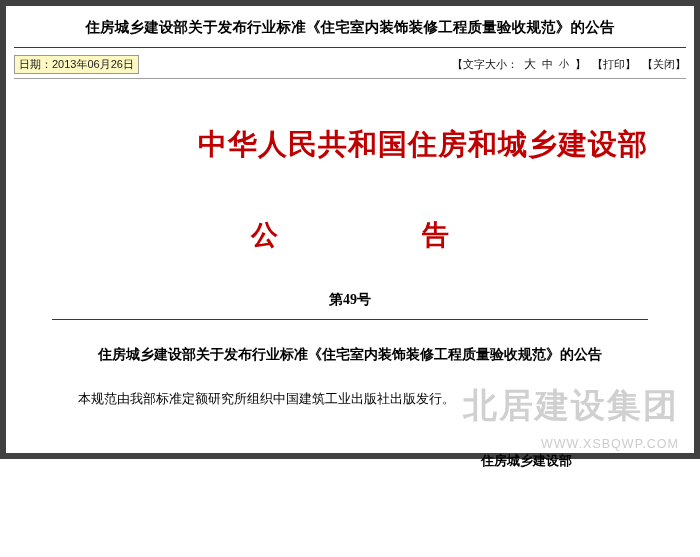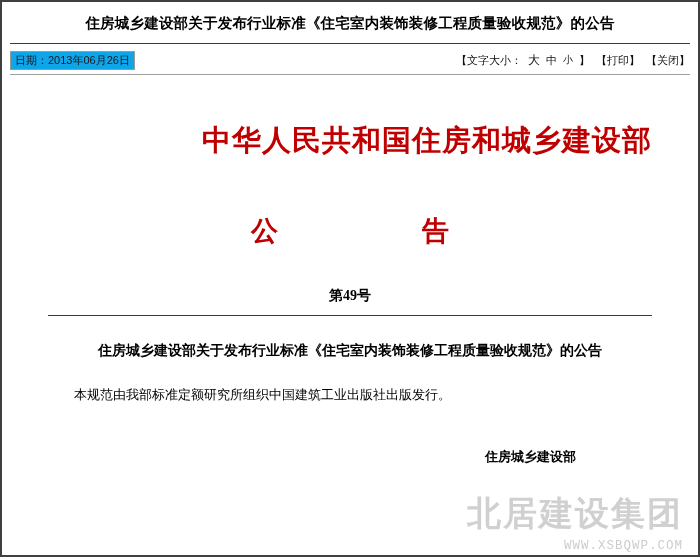--- a/index.html
+++ b/index.html
@@ -10,24 +10,24 @@
     width: 700px;
     height: 557px;
     background: #ffffff;
     font-family: "Liberation Serif", serif;
     color: #000;
     overflow: hidden;
   }
   .page {
     position: relative;
     width: 700px;
-    height: 557px;
+    height: 459px;
     box-sizing: border-box;
     background: #fff;
-    border: 2px solid #404040;
+    border: 6px solid #404040;
   }
   
   .doc-title {
     text-align: center;
     font-family: "Liberation Serif", serif;
     font-weight: bold;
     font-size: 14.5px;
     letter-spacing: 0.2px;
     padding: 12px 20px 8px 20px;
     color: #000;
@@ -50,21 +50,21 @@
   }
   .meta-left, .meta-right {
     display: flex;
     align-items: center;
     gap: 6px;
     white-space: nowrap;
   }
   .meta-left .date-box {
     border: 1px solid #9a9a9a;
     padding: 1px 4px;
-    background: #0ea5e9;
+    background: #fef9c3;
   }
   .meta-right span {
     color: #111;
   }
   .meta-right .size-s { font-size: 10px; }
   .meta-right .size-m { font-size: 11px; }
   .meta-right .size-l { font-size: 12px; }
   .meta-rule {
     border: 0;
     border-top: 1px solid #9f9f9f;
@@ -143,25 +143,25 @@
   }
   .wm-main {
     font-family: "Liberation Serif", serif;
     font-weight: bold;
     font-size: 34px;
     color: rgba(170, 170, 170, 0.55);
     letter-spacing: 2px;
     line-height: 1;
   }
   .wm-sub {
-    font-family: Liberation Mono, monospace;
+    font-family: Liberation Sans, sans-serif;
     font-size: 12.5px;
     color: rgba(170, 170, 170, 0.6);
     letter-spacing: 1px;
-    margin-top: 8px;
+    margin-top: 14px;
     text-align: right;
   }
 </style>
 </head>
 <body>
 
 <div class="page">
 
   <div class="doc-title">住房城乡建设部关于发布行业标准《住宅室内装饰装修工程质量验收规范》的公告</div>
   <hr class="title-rule">

